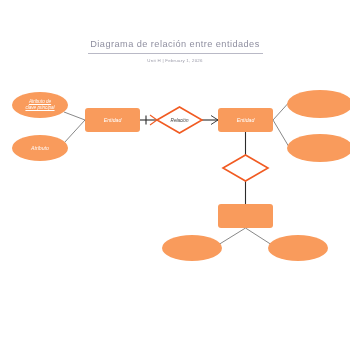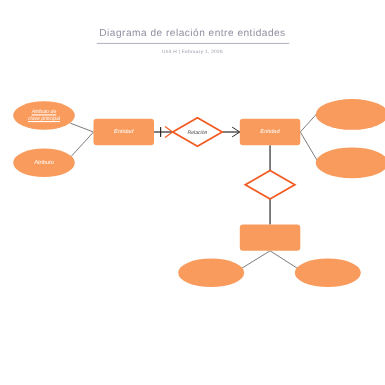--- a/index.html
+++ b/index.html
@@ -17,21 +17,21 @@
   #canvas {
     position: relative;
     width: 350px;
     height: 350px;
     background: #ffffff;
   }
   
   .header {
     position: absolute;
     left: 0;
-    top: 24px;
+    top: 38px;
     width: 350px;
     text-align: center;
   }
   .doc-title {
     font-size: 9.2px;
     letter-spacing: 0.45px;
     color: #8f8fa0;
     font-weight: 400;
     line-height: 12px;
     white-space: nowrap;

